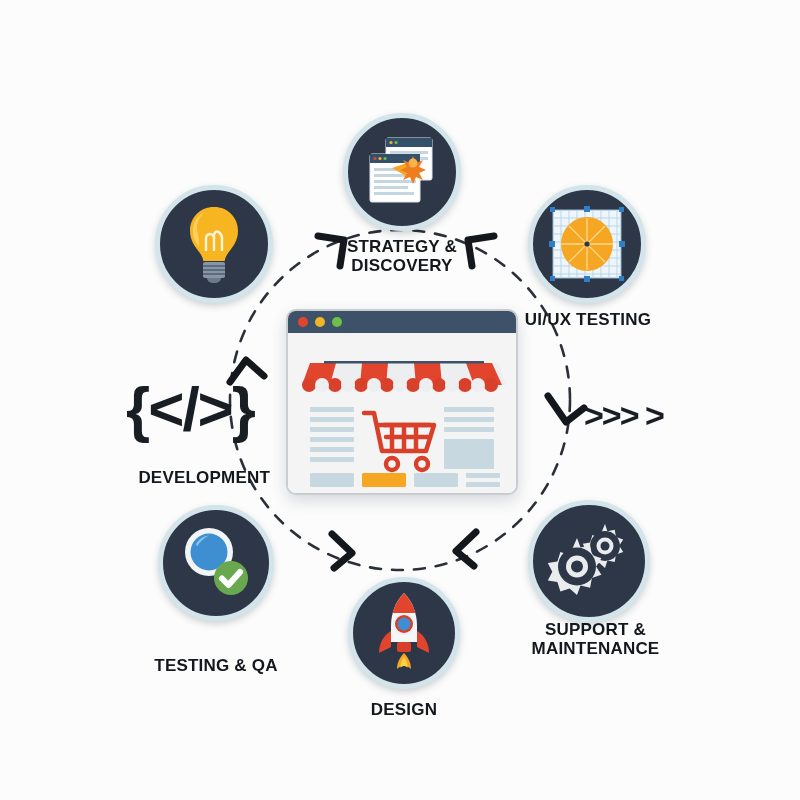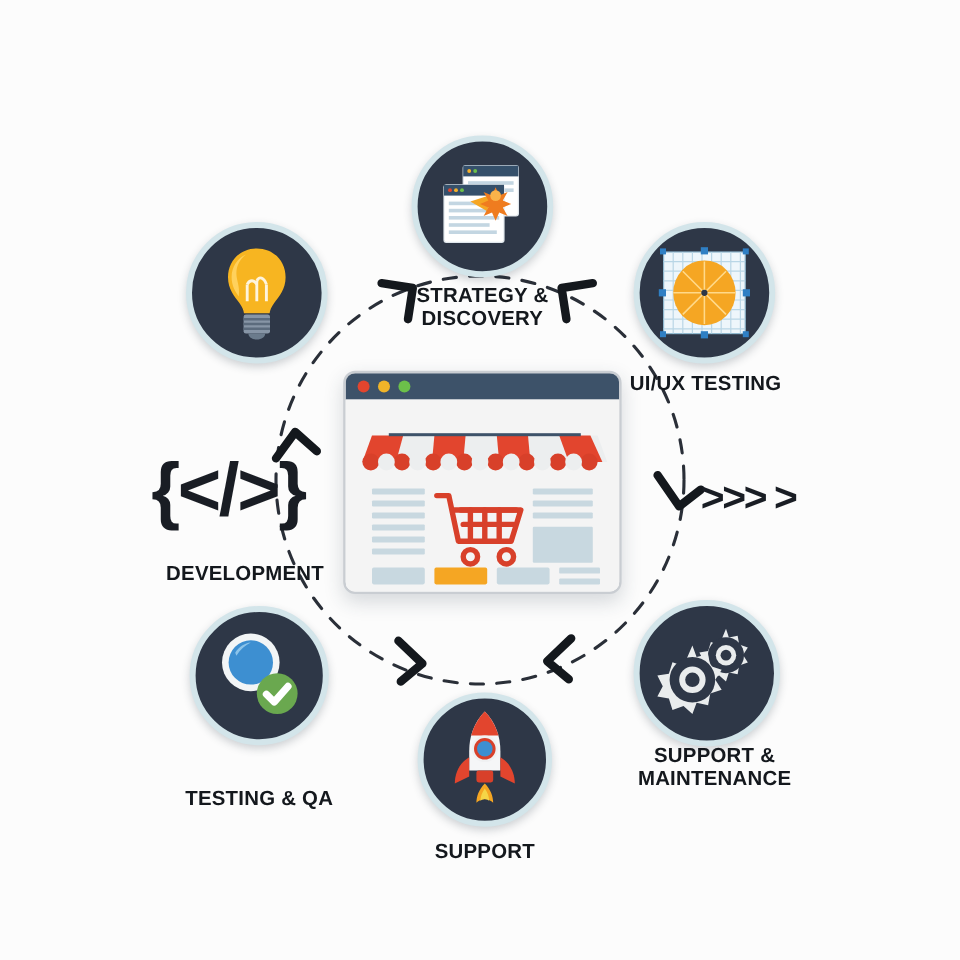--- a/index.html
+++ b/index.html
@@ -199,21 +199,21 @@
         <circle cx="32" cy="33" r="11" fill="#f0f1f2"></circle>
         <circle cx="32" cy="33" r="9" fill="#d8402a"></circle>
         <circle cx="32" cy="33" r="6.5" fill="#3d8fd1"></circle>
         <path d="M19 40c-7 4-12 12-12 22l12-6z" fill="#e2452e"></path>
         <path d="M45 40c7 4 12 12 12 22l-12-6z" fill="#e2452e"></path>
         <rect x="25" y="51" width="14" height="10" rx="2" fill="#d8402a"></rect>
         <path d="M32 62c5 5 7 11 7 16-2-2-4-3-7-3s-5 1-7 3c0-5 2-11 7-16z" fill="#f5a623"></path>
         <path d="M32 66c2.5 3.5 3.6 7 3.6 10.5-1-1-2.2-1.6-3.6-1.6s-2.6.6-3.6 1.6C28.4 73 29.5 69.5 32 66z" fill="#f5d547"></path>
       </svg>
     </div>
-    <div class="label" style="left:329px;top:700px;width:150px;">SUPPORT</div>
+    <div class="label" style="left:329px;top:700px;width:150px;">DESIGN</div>
   </div>
 
   <div class="node">
     <div class="disc" style="left:158px;top:505px;width:116px;height:116px;">
       <svg width="80" height="78" viewBox="0 0 80 78">
         <circle cx="33" cy="28" r="24" fill="#f2f5f6"></circle>
         <circle cx="33" cy="28" r="18.5" fill="#3d8fd1"></circle>
         <path d="M20 20c3-5 8-8 13-8.5-5 2.5-9 6-12 11z" fill="#8cc4ea"></path>
         <rect x="46" y="44" width="11" height="20" rx="5" transform="rotate(-45 51 54)" fill="#f2f5f6"></rect>
         <circle cx="55" cy="54" r="17" fill="#6aa84f"></circle>

